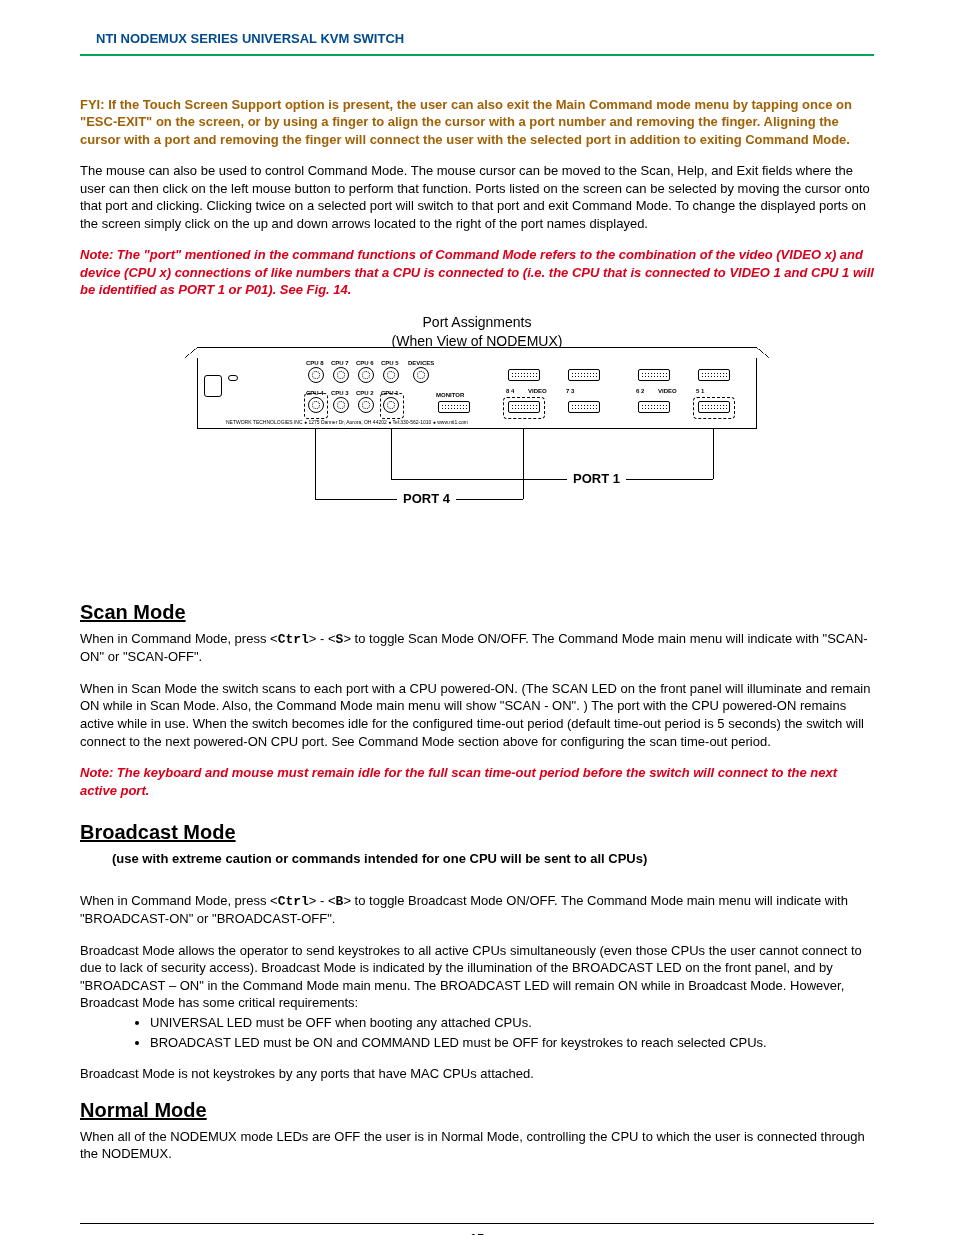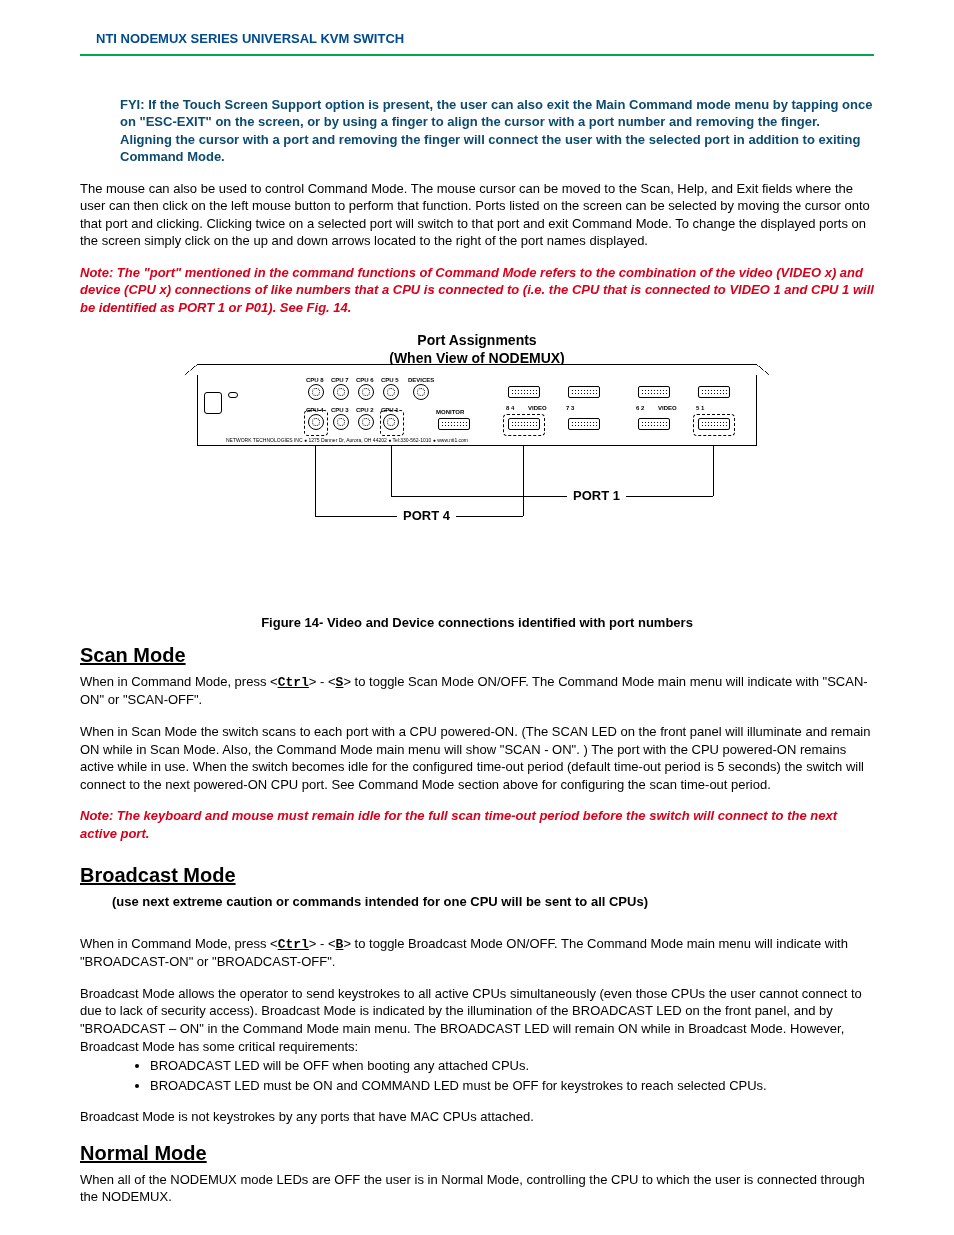--- a/index.html
+++ b/index.html
@@ -19,23 +19,22 @@
     font-size: 13px;
     margin-bottom: 6px;
     padding-left: 16px;
   }
   .header-rule {
     border: none;
     border-top: 2px solid #00a651;
     margin-bottom: 40px;
   }
   .blue-bold {
-    color: #0c4a6e;
-    font-weight: bold;
-    margin-left: 40px;
+    color: #a16207;
+    font-weight: bold;
   }
   .red-italic-bold {
     color: #d9001b;
     font-style: italic;
     font-weight: bold;
   }
   p { margin-bottom: 14px; }
   .no-gap { margin-bottom: 2px; }
   .section-h {
     font-size: 20px;
@@ -44,21 +43,21 @@
     margin-bottom: 4px;
   }
   .sub-bold {
     font-weight: bold;
     margin-left: 32px;
   }
   .bullets { margin: 0 0 14px 70px; }
   .bullets li { list-style: disc; margin-bottom: 2px; }
   .diagram-title {
     text-align: center;
-    font-weight: bold;
+    font-weight: normal;
     font-size: 14px;
     margin-bottom: 6px;
   }
   .diagram-wrap {
     margin: 10px 0 10px 0;
   }
   .diagram-box {
     width: 560px;
     margin: 0 auto;
     position: relative;
@@ -118,21 +117,21 @@
     position: absolute;
     border: 1px dashed #000;
     border-radius: 4px;
   }
   .fig-caption {
     text-align: center;
     font-weight: bold;
     font-size: 13px;
     margin-top: 8px;
   }
-  .code { font-family: "Courier New", monospace; font-weight: bold; text-decoration: underline; }
+  .code { font-family: "Courier New", monospace; font-weight: bold; }
   .page-num {
     text-align: center;
     font-weight: bold;
     margin-top: 60px;
     border-top: 1px solid #000;
     padding-top: 6px;
   }
 </style>
 </head>
 <body>
@@ -207,38 +206,37 @@
     <div class="pointer-line" style="left:516px;top:72px;height:50px;"></div>
     <div style="position:absolute;left:194px;top:122px;width:322px;border-top:1px solid #000;"></div>
     <div class="port-label-box" style="left:370px;top:113px;padding:0 6px;">PORT 1</div>
 
     <div class="pointer-line" style="left:118px;top:72px;height:70px;"></div>
     <div class="pointer-line" style="left:326px;top:72px;height:70px;"></div>
     <div style="position:absolute;left:118px;top:142px;width:208px;border-top:1px solid #000;"></div>
     <div class="port-label-box" style="left:200px;top:133px;padding:0 6px;">PORT 4</div>
     <div style="height:160px;"></div>
   </div>
-  <div class="fig-caption">Figure 14- Video and Device connections identified with port numbers</div>
 </div>
 
 <div class="section-h">Scan Mode</div>
 <p>
   <span>When in Command Mode,   press &lt;</span><span class="code">Ctrl</span><span>&gt; - &lt;</span><span class="code">S</span><span>&gt; to toggle Scan Mode ON/OFF.  The Command Mode main menu will indicate with "SCAN-ON"  or   "SCAN-OFF".</span>
 </p>
 <p>When in Scan Mode the switch scans to each port with a CPU powered-ON. (The SCAN LED on the front panel will illuminate and remain ON while in Scan Mode. Also, the Command Mode main menu will show "SCAN - ON". )  The port with the CPU powered-ON remains active while in use.  When the switch becomes idle for the configured time-out period (default time-out period is 5 seconds) the switch will connect to the next powered-ON CPU port. See Command Mode section above for configuring the scan time-out period.</p>
 <p class="red-italic-bold">Note: The keyboard and mouse must remain idle for the full scan time-out period before the switch will connect to the next active port.</p>
 
 <div class="section-h" style="margin-top:20px;">Broadcast Mode</div>
-<p class="sub-bold no-gap">(use next extreme caution or commands intended for one CPU will be sent to all CPUs)</p>
+<p class="sub-bold no-gap">(use with extreme caution or commands intended for one CPU will be sent to all CPUs)</p>
 <p style="margin-top:24px;">
   <span>When in Command Mode,   press &lt;</span><span class="code">Ctrl</span><span>&gt; - &lt;</span><span class="code">B</span><span>&gt; to toggle Broadcast Mode ON/OFF.  The Command Mode main menu will indicate with "BROADCAST-ON"  or   "BROADCAST-OFF".</span>
 </p>
 <p class="no-gap">Broadcast Mode allows the operator to send keystrokes to all active CPUs simultaneously (even those CPUs the user cannot connect to due to lack of security access).  Broadcast Mode is indicated by the illumination of the BROADCAST LED on the front panel, and by "BROADCAST – ON"  in the Command Mode main menu.    The BROADCAST LED will remain ON while in Broadcast Mode.   However, Broadcast Mode has some critical requirements:</p>
 <ul class="bullets">
-  <li>BROADCAST LED will be OFF when booting any attached CPUs.</li>
+  <li>UNIVERSAL LED must be OFF when booting any attached CPUs.</li>
   <li>BROADCAST LED must be ON and COMMAND LED must be OFF for keystrokes to reach selected CPUs.</li>
 </ul>
 <p>Broadcast Mode is not keystrokes by any ports that have MAC CPUs attached.</p>
 
 <div class="section-h">Normal Mode</div>
 <p>When all of the NODEMUX mode LEDs are OFF the user is in Normal Mode, controlling the CPU to which the user is connected through the NODEMUX.</p>
 
 <div class="page-num">15</div>
 
 </body></html>

